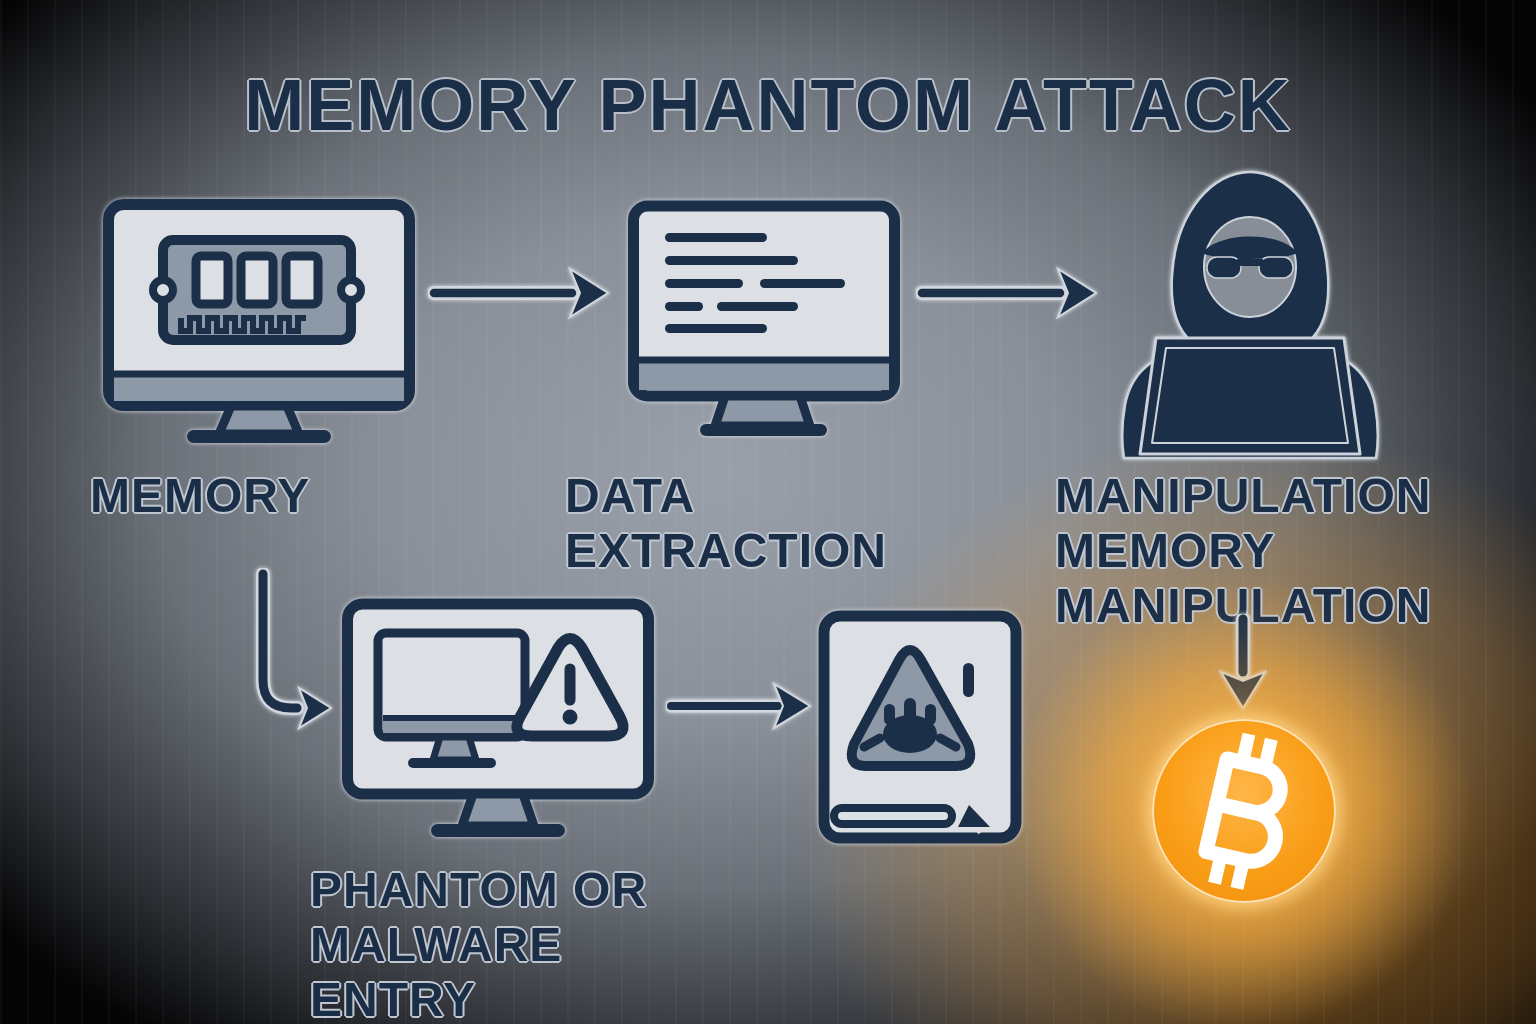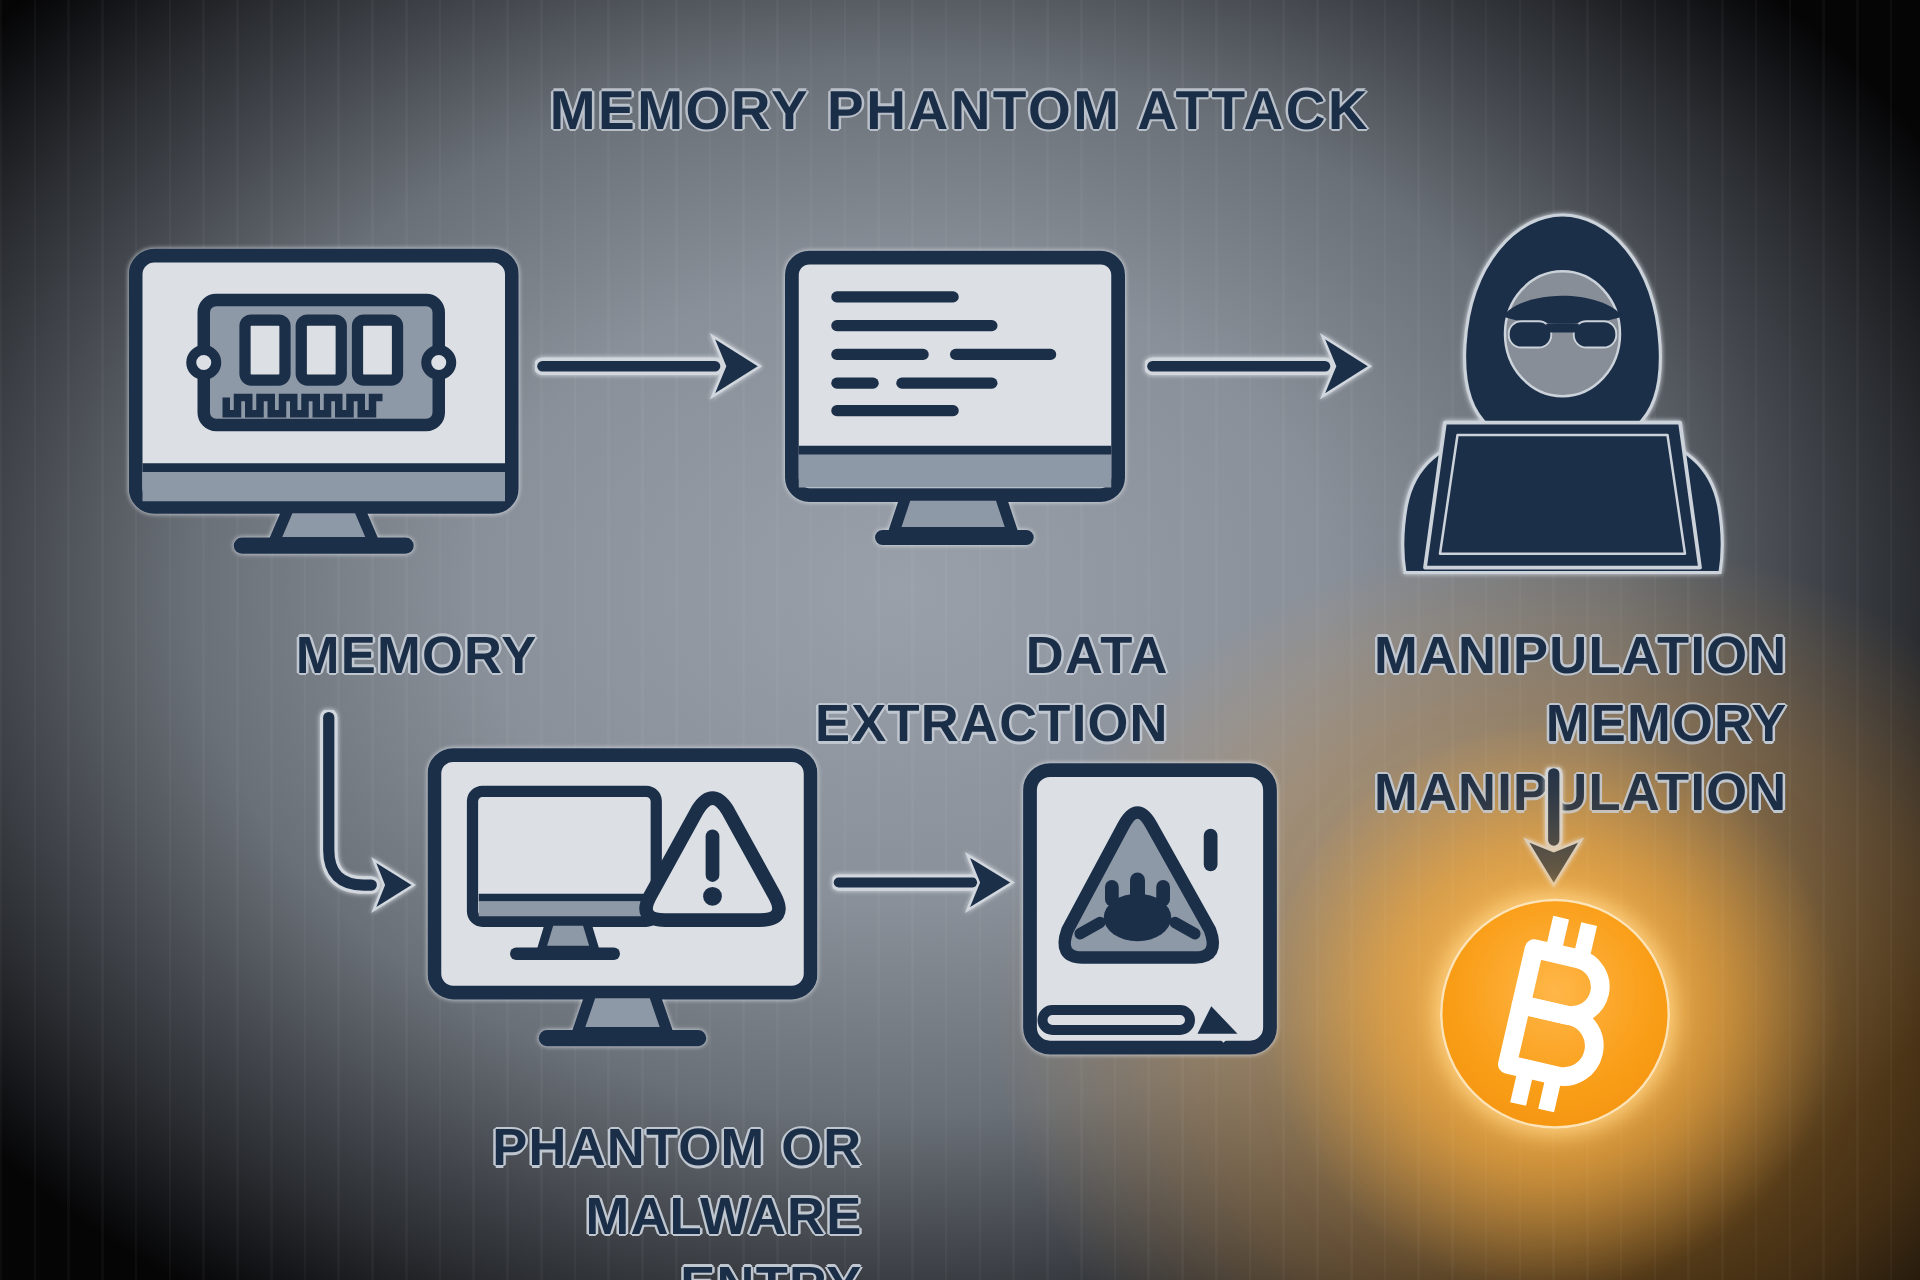--- a/index.html
+++ b/index.html
@@ -7,30 +7,29 @@
     position:relative;width:1536px;height:1024px;overflow:hidden;
     font-family:"Liberation Sans","DejaVu Sans",sans-serif;
     background:
       repeating-linear-gradient(90deg, rgba(255,255,255,0.03) 0 2px, rgba(255,255,255,0) 2px 27px),
       radial-gradient(circle 230px at 1242px 806px, rgba(255,200,100,0.85) 0%, rgba(255,175,60,0.45) 55%, rgba(255,170,55,0) 100%),
       radial-gradient(ellipse 560px 470px at 1255px 815px, rgba(250,180,75,0.55) 0%, rgba(225,150,55,0.28) 55%, rgba(200,130,40,0) 82%),
       radial-gradient(ellipse 950px 700px at 47% 46%, #99a0a9 0%, #8a9099 36%, #6a7077 60%, #2e3136 84%, #050506 100%);
   }
   .title{
     position:absolute;left:0;right:0;top:64px;margin:0;text-align:center;
-    font-size:44px;font-weight:700;letter-spacing:2px;color:#1b2e47;
+    font-size:72px;font-weight:700;letter-spacing:2px;color:#1b2e47;
     text-shadow:-2px 0 0 #b8bfc9, 2px 0 0 #b8bfc9, 0 -2px 0 #b8bfc9, 0 2px 0 #b8bfc9,
                 -1px -1px 0 #b8bfc9, 1px -1px 0 #b8bfc9, -1px 1px 0 #b8bfc9, 1px 1px 0 #b8bfc9;
   }
   .label{
-    position:absolute;text-align:right;font-weight:700;font-size:42px;line-height:55px;
+    position:absolute;text-align:left;font-weight:700;font-size:48px;line-height:55px;
     letter-spacing:1px;color:#1b2e47;
     text-shadow:-2px 0 0 #bfc6cf, 2px 0 0 #bfc6cf, 0 -2px 0 #bfc6cf, 0 2px 0 #bfc6cf,
                 -1px -1px 0 #bfc6cf, 1px -1px 0 #bfc6cf, -1px 1px 0 #bfc6cf, 1px 1px 0 #bfc6cf;
-    margin-top:28px;
   }
   .label span{display:block;}
   .icon,.arrow{position:absolute;filter:drop-shadow(0 0 2px rgba(228,233,240,0.95));}
   .btc{
     position:absolute;left:1152px;top:719px;width:180px;height:180px;border-radius:50%;
     background:radial-gradient(circle at 50% 40%, #ffb648 0%, #f99d16 58%, #f18f0e 100%);
     border:2px solid rgba(255,240,210,0.85);
     box-shadow:0 0 16px 5px rgba(255,210,130,0.9), 0 0 95px 48px rgba(255,175,60,0.5);
   }
   .btc svg{position:absolute;left:0;top:0;}
@@ -93,21 +92,21 @@
     <rect x="97" y="97" width="34" height="21" rx="10" fill="#1c2f49" stroke="#ccd2da" stroke-width="1.5"></rect>
     <rect x="149" y="97" width="34" height="21" rx="10" fill="#1c2f49" stroke="#ccd2da" stroke-width="1.5"></rect>
     <rect x="127" y="99" width="26" height="7" fill="#1c2f49"></rect>
     <polygon points="46,178 234,178 250,294 30,294" fill="#1c2f49" stroke="#ccd2da" stroke-width="3" stroke-linejoin="round"></polygon>
     <polygon points="56,188 224,188 238,283 42,283" fill="none" stroke="#ccd2da" stroke-width="2" stroke-linejoin="round"></polygon>
   </svg>
 
   <div class="label" style="left:90px;top:468px;width:340px;">
     <span>MEMORY</span>
   </div>
-  <div class="label" style="left:595px;top:468px;width:340px;">
+  <div class="label" style="left:565px;top:468px;width:340px;">
     <span>DATA</span>
     <span>EXTRACTION</span>
   </div>
   <div class="label" style="left:1055px;top:468px;width:375px;">
     <span>MANIPULATION</span>
     <span>MEMORY</span>
     <span>MANIPULATION</span>
   </div>
 
   <svg class="arrow" style="left:233px;top:568px;" width="106" height="168" viewBox="0 0 106 168">

